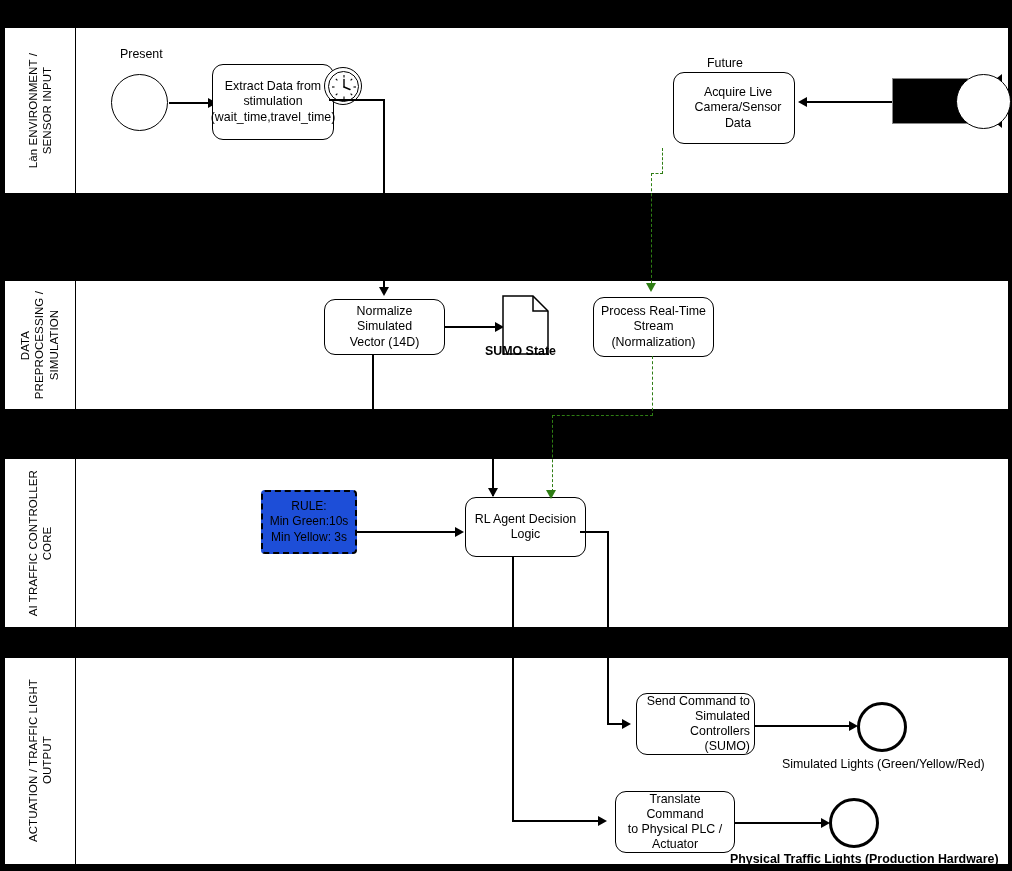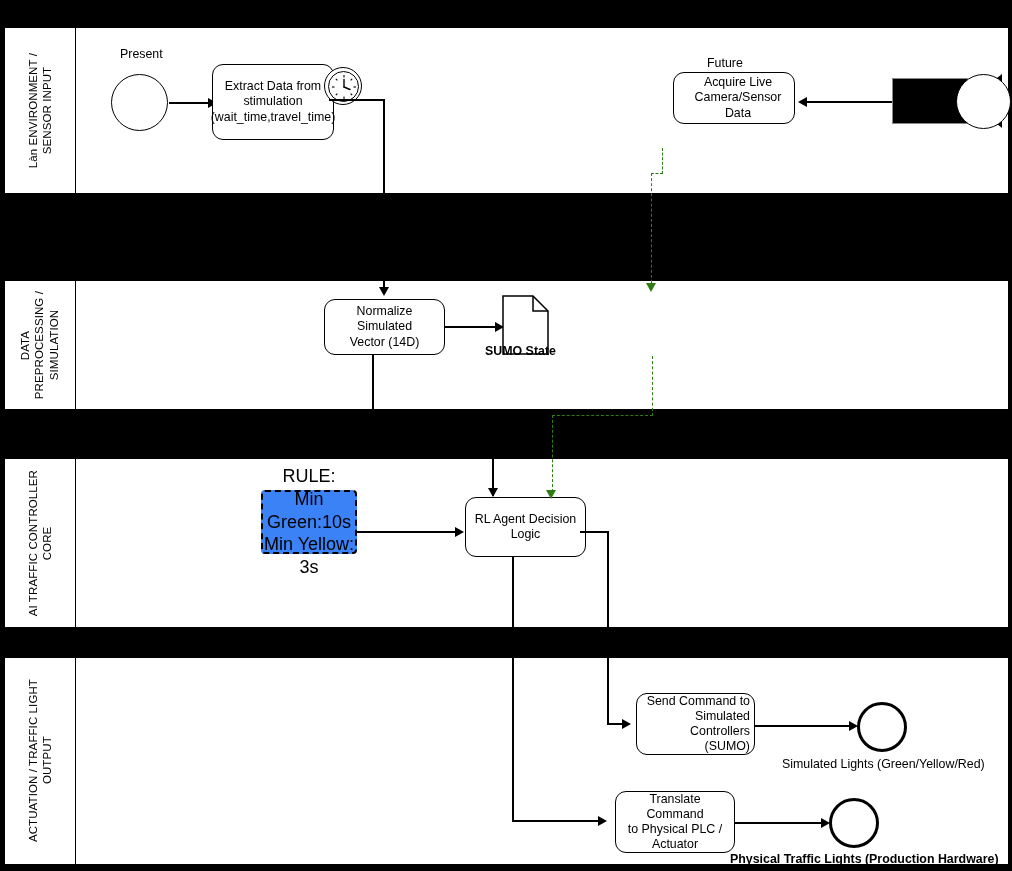--- a/index.html
+++ b/index.html
@@ -16,24 +16,24 @@
               letter-spacing:.1px;white-space:pre-line;font-family:"Liberation Sans",sans-serif;}
   .lane-body{position:absolute;left:71px;top:0;right:0;bottom:0;}
 
   
   .task{position:absolute;box-sizing:border-box;background:#fff;border:1.4px solid #000;
         border-radius:11px;display:flex;align-items:center;justify-content:center;
         text-align:center;font-size:12.4px;line-height:1.22;color:#000;padding:2px 4px;
         white-space:pre-line;}
 
   
-  .rulebox{position:absolute;box-sizing:border-box;background:#3b82f6;
+  .rulebox{position:absolute;box-sizing:border-box;background:#1d4ed8;
            border:2px dashed #000;border-radius:4px;
            display:flex;align-items:center;justify-content:center;text-align:center;
-           font-size:18px;line-height:1.26;color:#000;white-space:pre-line;}
+           font-size:12px;line-height:1.26;color:#000;white-space:pre-line;}
 
   
   .event{position:absolute;box-sizing:border-box;border-radius:50%;background:#fff;}
   .event.start{border:1.5px solid #000;}
   .event.end{border:3.4px solid #000;}
 
   
   .timer{position:absolute;width:38px;height:38px;border-radius:50%;
          background:#fff;border:1.5px solid #000;box-sizing:border-box;}
   .timer:after{content:"";position:absolute;left:2.5px;top:2.5px;right:2.5px;bottom:2.5px;
@@ -99,21 +99,21 @@
             <line x1="12.4" y1="25.6" x2="10.8" y2="27.2"></line>
           </g>
           <g stroke="#000" stroke-width="1.4" stroke-linecap="round">
             <line x1="19" y1="19" x2="19" y2="11.5"></line>
             <line x1="19" y1="19" x2="25" y2="21.5"></line>
           </g>
         </svg>
       </div>
 
       <div class="cap" style="left:631px;top:28px;">Future</div>
-      <div class="task" style="left:597px;top:44px;width:122px;height:52px;padding-left:12px;">Acquire Live
+      <div class="task" style="left:597px;top:44px;width:122px;height:72px;padding-left:12px;">Acquire Live
 Camera/Sensor Data</div>
 
       <div class="ln h" style="left:728px;top:73px;width:88px;"></div>
       <div class="ah left" style="left:722px;top:69px;"></div>
 
       <div class="blackbox" style="left:816px;top:50px;width:76px;height:46px;"></div>
 
       <div class="blacktri" style="left:892px;top:46px;"></div>
 
       <div class="ah left" style="left:926px;top:69px;"></div>
@@ -137,20 +137,23 @@
       <div class="ah right" style="left:419px;top:41px;"></div>
 
       <div class="dataobj" style="left:426px;top:14px;">
         <svg width="47" height="60" viewBox="0 0 47 60">
           <path d="M1,1 H31 L46,16 V59 H1 Z" fill="#fff" stroke="#000" stroke-width="1.5"></path>
           <path d="M31,1 V16 H46" fill="none" stroke="#000" stroke-width="1.5"></path>
         </svg>
       </div>
       <div class="cap" style="left:409px;top:63px;font-weight:bold;">SUMO State</div>
 
+      <div class="task" style="left:517px;top:16px;width:121px;height:60px;">Process Real-Time
+Stream
+(Normalization)</div>
     </div>
   </div>
 
   <div class="lane" style="left:4px;top:458px;width:1005px;height:170px;">
     <div class="lane-header">
       <div class="lane-title">AI TRAFFIC CONTROLLER
 CORE</div>
     </div>
     <div class="lane-body">
 

